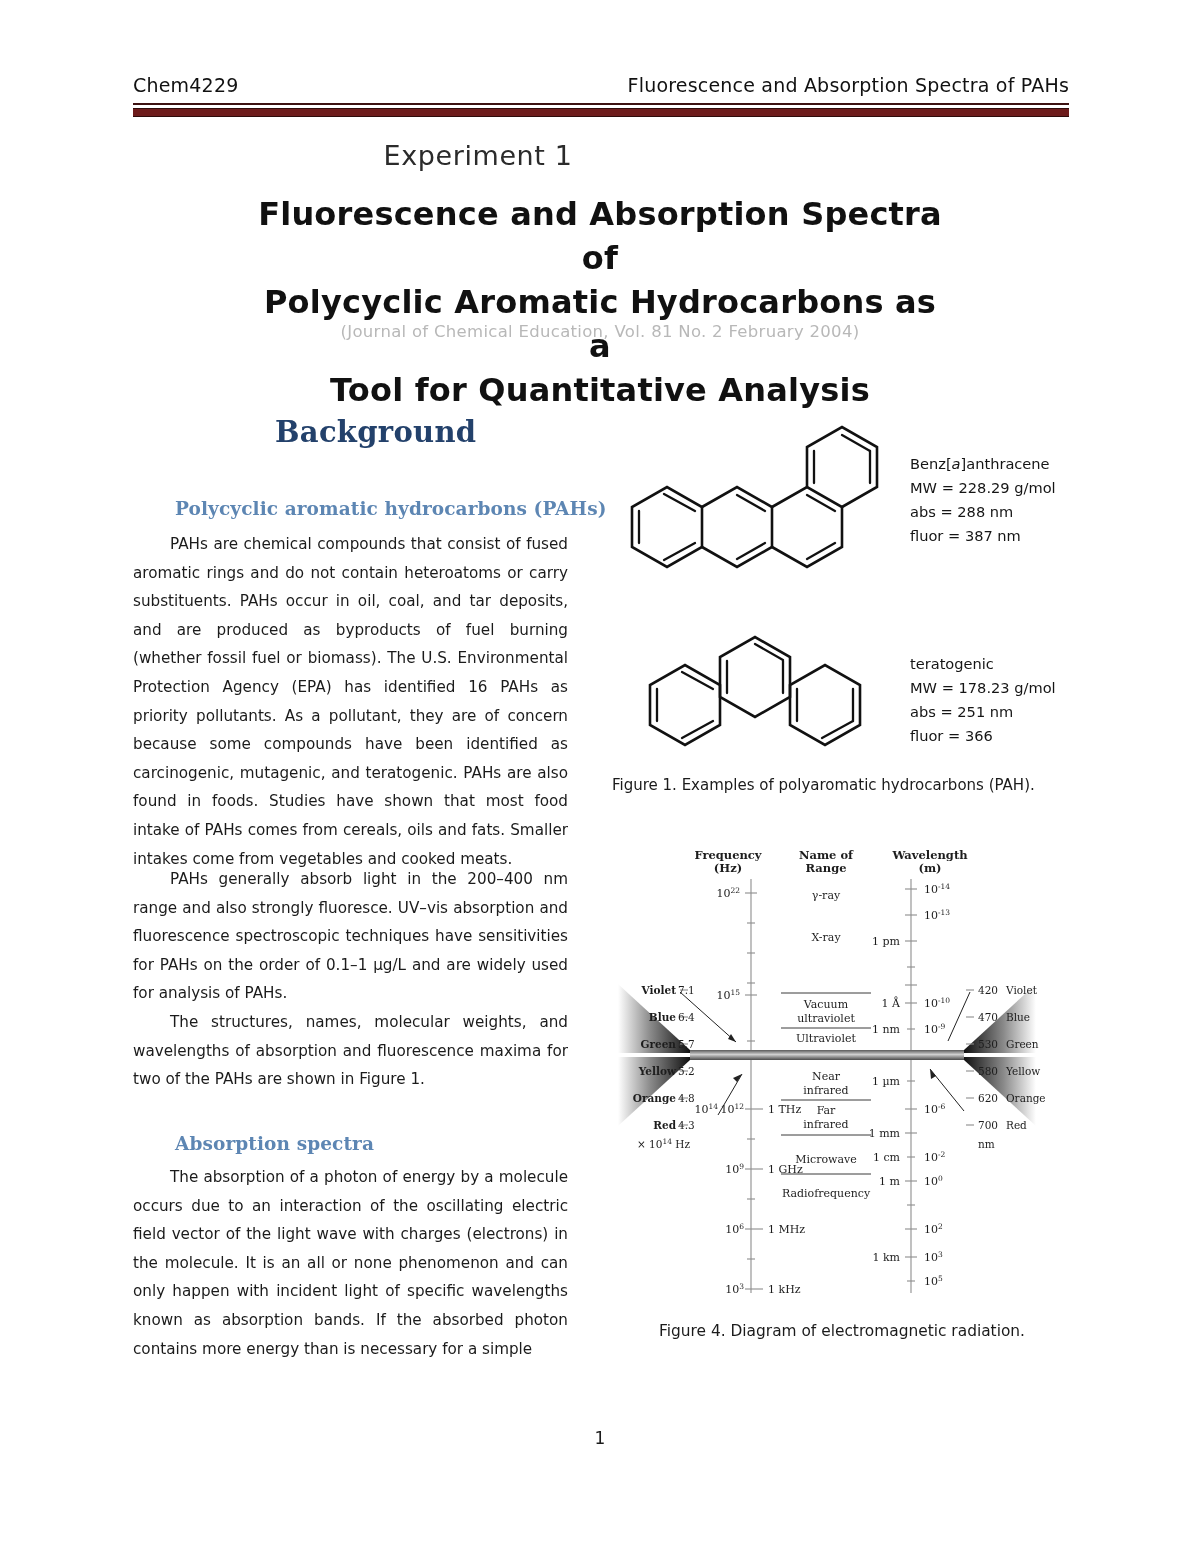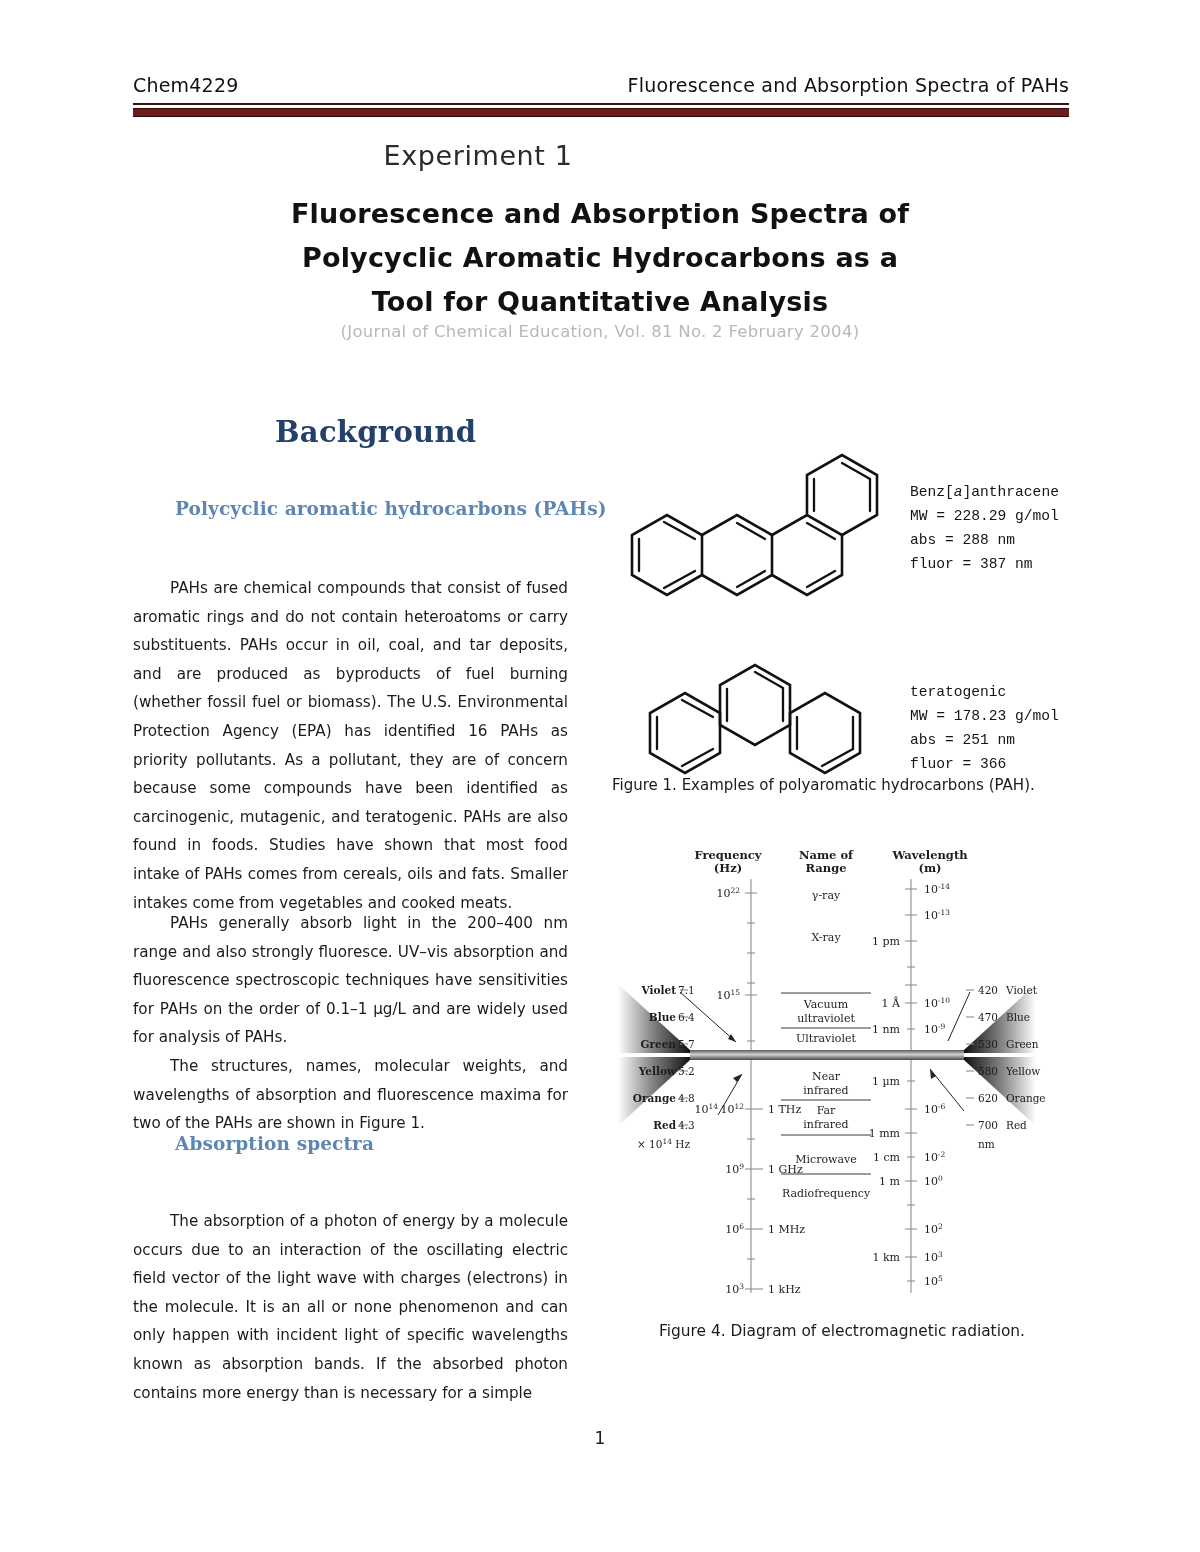--- a/index.html
+++ b/index.html
@@ -17,42 +17,42 @@
   .hdr{position:absolute;left:133px;top:66px;width:936px;height:36px;margin-top:8px;}
   .hdr-left{position:absolute;left:0;top:0;font-size:19px;letter-spacing:.2px;color:#111;}
   .hdr-right{position:absolute;right:0;top:0;font-size:19px;letter-spacing:.2px;color:#111;white-space:nowrap;}
   .rule-thin{position:absolute;left:133px;top:103px;width:936px;height:2px;background:#3d1111;}
   .rule-thick{position:absolute;left:133px;top:108px;width:936px;height:7px;background:#6d1b1b;border-top:1px solid #2e0b0b;border-bottom:1px solid #2e0b0b;}
 
   
   .exp{position:absolute;left:0;top:140px;width:956px;text-align:center;
        font-size:27px;color:#2b2b2b;letter-spacing:.6px;}
   .title{position:absolute;left:250px;top:192px;width:700px;text-align:center;
-       font-size:27px;line-height:44px;color:#111;font-weight:600;letter-spacing:.2px;}
+       font-size:32px;line-height:44px;color:#111;font-weight:600;letter-spacing:.2px;}
   .subtitle{position:absolute;left:250px;top:322px;width:700px;text-align:center;
        font-size:16.5px;color:#b8b8b8;letter-spacing:.3px;}
 
   
   .h-bg{position:absolute;left:275px;top:415px;font-family:"DejaVu Serif",serif;
         font-weight:bold;font-size:29px;color:#23416b;letter-spacing:.3px;}
   .h-sub1{position:absolute;left:175px;top:498px;font-family:"DejaVu Serif",serif;
         font-weight:bold;font-size:18.5px;color:#5d86b3;letter-spacing:.1px;}
   .h-sub2{position:absolute;left:175px;top:1133px;font-family:"DejaVu Serif",serif;
         font-weight:bold;font-size:18.5px;color:#5d86b3;letter-spacing:.1px;}
 
   
   .col{position:absolute;left:133px;width:435px;font-size:15.2px;line-height:28.6px;
-       text-align:justify;color:#1b1b1b;margin-top:44px;}
+       text-align:justify;color:#1b1b1b;}
   .col p{margin:0;text-indent:37px;}
   #para-1{top:530px;}
   #para-2{top:865px;}
   #para-3{top:1163px;}
 
   
-  .fig1-wrap{position:absolute;left:612px;top:440px;width:460px;height:400px;font-family:Liberation Mono, monospace;}
+  .fig1-wrap{position:absolute;left:612px;top:412px;width:460px;height:400px;}
   .mol-a{position:absolute;left:8px;top:0px;}
   .mol-b{position:absolute;left:28px;top:215px;}
   .lab{position:absolute;font-size:14.6px;line-height:24px;color:#151515;white-space:nowrap;}
   .lab-a{left:298px;top:40px;}
   .lab-b{left:298px;top:240px;}
   .fig1-cap{position:absolute;left:612px;top:772px;width:460px;text-align:left;
             font-size:15px;line-height:27px;color:#1b1b1b;}
 
   .fig2-wrap{position:absolute;left:618px;top:845px;width:448px;height:460px;}
   .fig2-cap{position:absolute;left:612px;top:1322px;width:460px;text-align:center;

